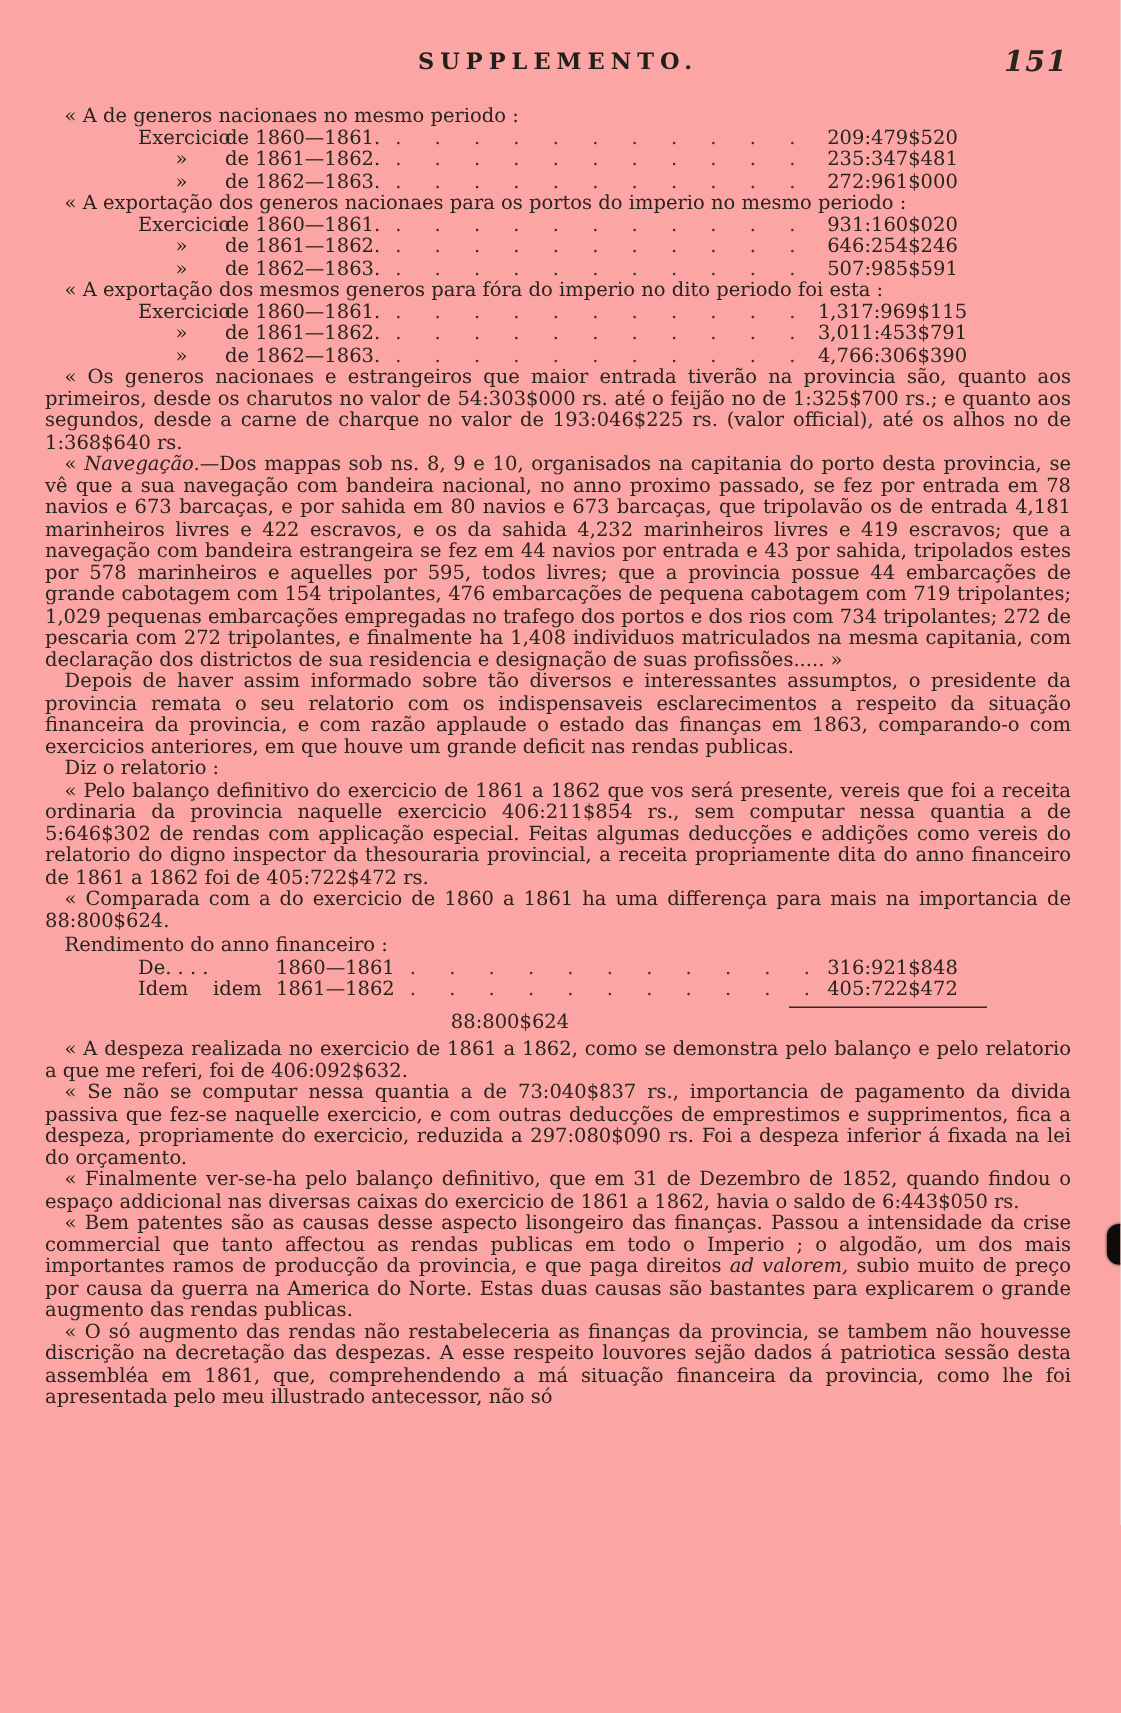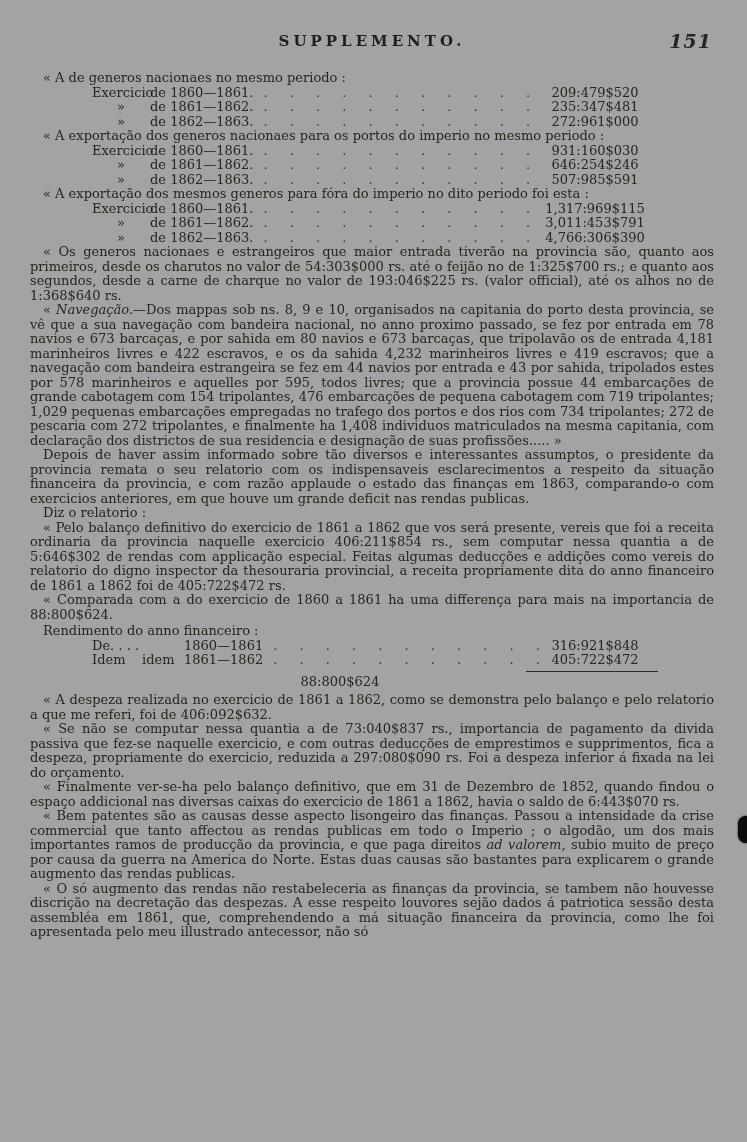--- a/index.html
+++ b/index.html
@@ -1,21 +1,21 @@
 <!DOCTYPE html>
 <html lang="pt"><head>
 <meta charset="utf-8">
 <style>
   * { margin:0; padding:0; box-sizing:border-box; }
   html, body { background:#e9e8e4; }
   .page {
     position:relative;
     width:747px; height:1142px;
     margin:0 auto;
-    background:#a3a3a3;
+    background:#fca5a5;
     color:#28241e;
     overflow:hidden;
     font-family:"DejaVu Serif","Liberation Serif",serif;
     font-size:13px; line-height:14.5px;
     padding:34px 33px 0 30px;
   }
   .page-header { position:relative; height:22px; margin-bottom:15px; }
   .header-title {
     font-size:15px; font-weight:bold; letter-spacing:4px;
     text-align:center; color:#221f1a;
@@ -91,21 +91,21 @@
         <span class="val">272:961$000</span>
       </div>
     </section>
 
     <section>
       <p class="intro-par">« A exportação dos generos nacionaes para os portos do imperio no mesmo periodo :</p>
       <div class="lrow">
         <span class="c1">Exercicio</span>
         <span class="c2">de 1860—1861.</span>
         <span class="dots">. . . . . . . . . . . . . . .</span>
-        <span class="val">931:160$030</span>
+        <span class="val">931:160$020</span>
       </div>
       <div class="lrow">
         <span class="c1">»</span>
         <span class="c2">de 1861—1862.</span>
         <span class="dots">. . . . . . . . . . . . . . .</span>
         <span class="val">646:254$246</span>
       </div>
       <div class="lrow">
         <span class="c1">»</span>
         <span class="c2">de 1862—1863.</span>
@@ -164,21 +164,21 @@
         <span class="val">405:722$472</span>
       </div>
       <div class="total-rule"></div>
       <div class="total-value">88:800$624</div>
     </section>
 
     <p class="body-par">« A despeza realizada no exercicio de 1861 a 1862, como se demonstra pelo balanço e pelo relatorio a que me referi, foi de 406:092$632.</p>
 
     <p class="body-par">« Se não se computar nessa quantia a de 73:040$837 rs., importancia de pagamento da divida passiva que fez-se naquelle exercicio, e com outras deducções de emprestimos e supprimentos, fica a despeza, propriamente do exercicio, reduzida a 297:080$090 rs. Foi a despeza inferior á fixada na lei do orçamento.</p>
 
-    <p class="body-par">« Finalmente ver-se-ha pelo balanço definitivo, que em 31 de Dezembro de 1852, quando findou o espaço addicional nas diversas caixas do exercicio de 1861 a 1862, havia o saldo de 6:443$070 rs.</p>
+    <p class="body-par">« Finalmente ver-se-ha pelo balanço definitivo, que em 31 de Dezembro de 1852, quando findou o espaço addicional nas diversas caixas do exercicio de 1861 a 1862, havia o saldo de 6:443$050 rs.</p>
 
     <p class="body-par"><span>« Bem patentes são as causas desse aspecto lisongeiro das finanças. Passou a intensidade da crise commercial que tanto affectou as rendas publicas em todo o Imperio ; o algodão, um dos mais importantes ramos de producção da provincia, e que paga direitos </span><i>ad valorem,</i><span> subio muito de preço por causa da guerra na America do Norte. Estas duas causas são bastantes para explicarem o grande augmento das rendas publicas.</span></p>
 
     <p class="body-par">« O só augmento das rendas não restabeleceria as finanças da provincia, se tambem não houvesse discrição na decretação das despezas. A esse respeito louvores sejão dados á patriotica sessão desta assembléa em 1861, que, comprehendendo a má situação financeira da provincia, como lhe foi apresentada pelo meu illustrado antecessor, não só</p>
 
   </main>
 
   <div class="ink-blot"></div>
 </div>
 

